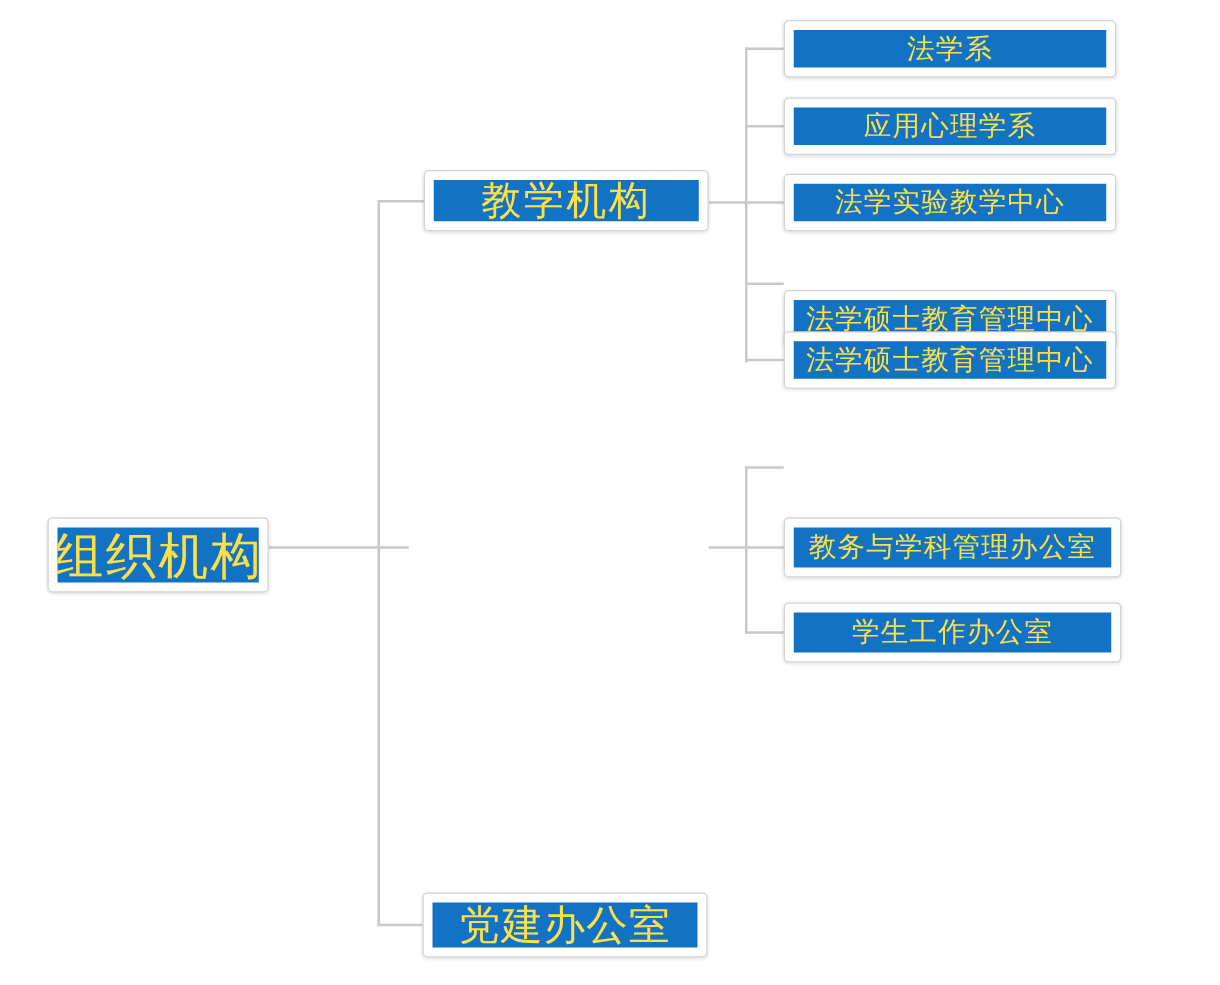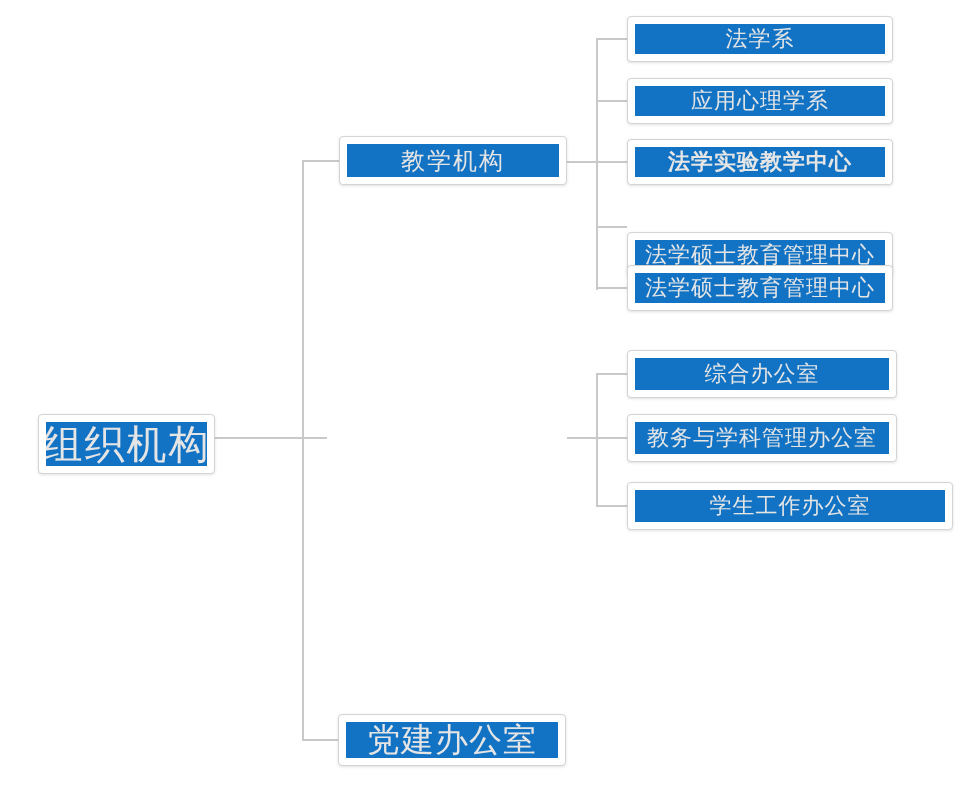--- a/index.html
+++ b/index.html
@@ -29,37 +29,37 @@
     border: 1px solid #d4d4d4;
     border-radius: 4px;
     padding: 7px;
     box-sizing: border-box;
     box-shadow: 0 1px 3px rgba(0,0,0,0.12);
   }
   .node-inner {
     width: 100%;
     height: 100%;
     background: #1273c4;
-    color: #e5e5e5;
+    color: #fde047;
     display: flex;
     align-items: center;
     justify-content: center;
     white-space: nowrap;
     overflow: hidden;
   }
   .serif .node-inner {
     font-family: "Liberation Serif", serif;
     letter-spacing: 2px;
   }
   .sans .node-inner {
     font-family: "Liberation Sans", sans-serif;
     letter-spacing: 1px;
   }
   .root-node .node-inner   { font-size: 40px; }
-  .branch-node .node-inner { font-size: 24px; }
+  .branch-node .node-inner { font-size: 32px; }
   .party-node .node-inner  { font-size: 33px; }
   .child-node .node-inner  { font-size: 22px; }
 </style>
 </head>
 <body>
 
 <div class="canvas">
 
   <div class="line h-line" style="left:215px; top:437px; width:112px;"></div>
 
@@ -95,37 +95,34 @@
   </div>
 
   <div class="node child-node sans" style="left:627px; top:16px; width:266px; height:46px;">
     <div class="node-inner">法学系</div>
   </div>
 
   <div class="node child-node sans" style="left:627px; top:78px; width:266px; height:46px;">
     <div class="node-inner">应用心理学系</div>
   </div>
 
-  <div class="node child-node sans" style="left:627px; top:139px; width:266px; height:46px;font-weight:bold;">
+  <div class="node child-node sans" style="left:627px; top:139px; width:266px; height:46px;">
     <div class="node-inner">法学实验教学中心</div>
   </div>
 
   <div class="node child-node sans" style="left:627px; top:204px; width:266px; height:46px;margin-top:28px;">
     <div class="node-inner">法学硕士教育管理中心</div>
   </div>
 
   <div class="node child-node sans" style="left:627px; top:265px; width:266px; height:46px;">
     <div class="node-inner">法学硕士教育管理中心</div>
   </div>
 
-  <div class="node child-node sans" style="left:627px; top:350px; width:270px; height:48px;">
-    <div class="node-inner">综合办公室</div>
-  </div>
 
   <div class="node child-node sans" style="left:627px; top:414px; width:270px; height:48px;">
     <div class="node-inner">教务与学科管理办公室</div>
   </div>
 
-  <div class="node child-node sans" style="left:627px; top:482px; width:326px; height:48px;">
+  <div class="node child-node sans" style="left:627px; top:482px; width:270px; height:48px;">
     <div class="node-inner">学生工作办公室</div>
   </div>
 
 </div>
 
 </body></html>

